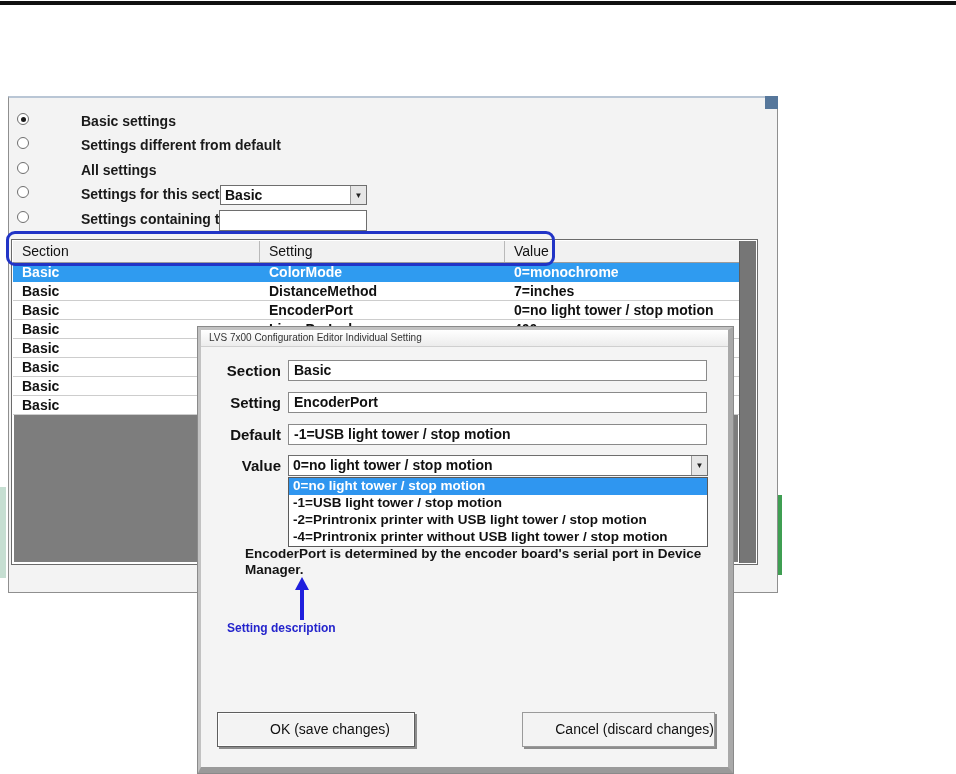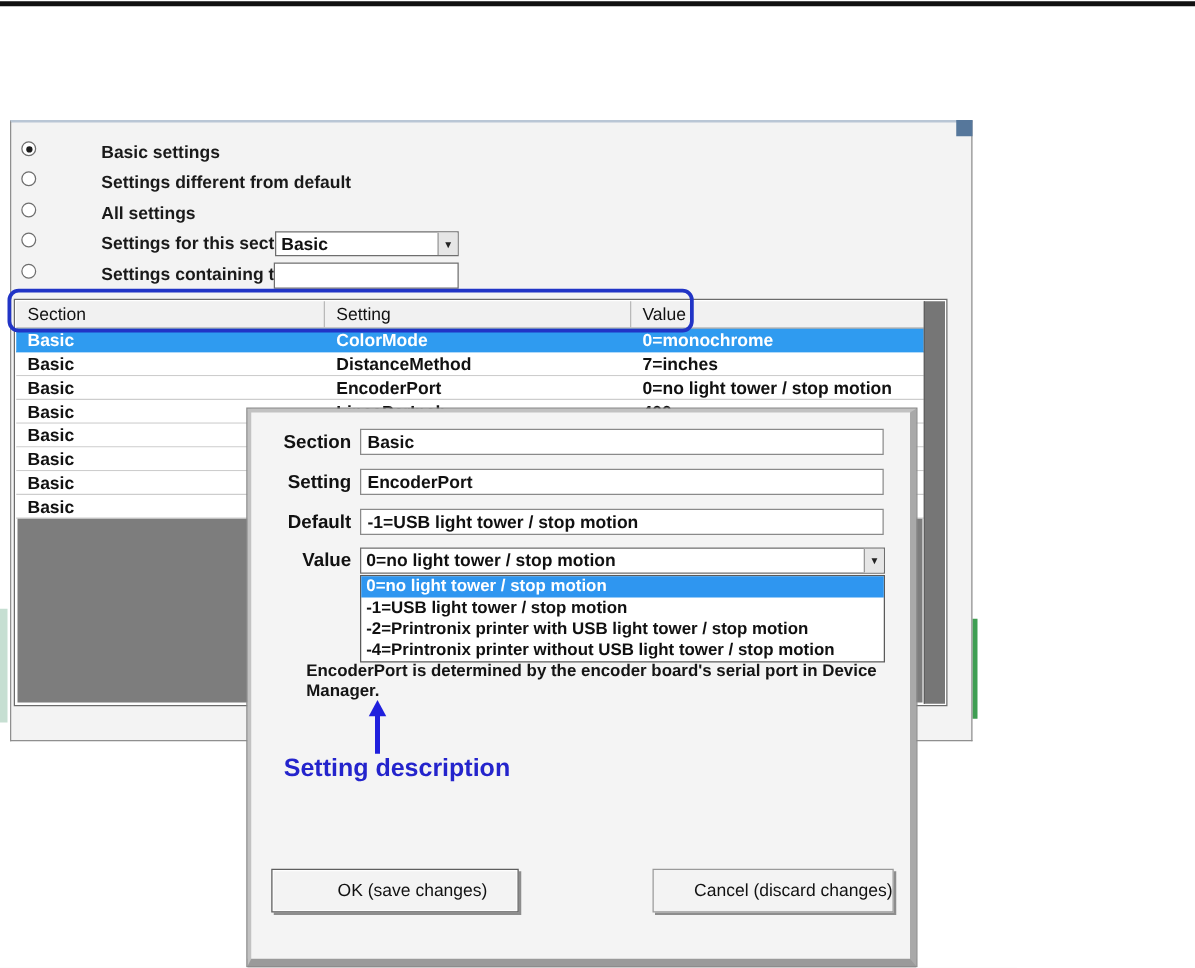--- a/index.html
+++ b/index.html
@@ -66,21 +66,21 @@
 
   .dd-list { position:absolute; left:87px; top:130px; width:420px; height:70px; background:#fff; border:1px solid #5a5a5a; z-index:2; }
   .dd-item { height:17px; font-size:13.5px; font-weight:700; color:#111; line-height:16px; padding-left:4px; white-space:nowrap; overflow:hidden; }
   .dd-item.selected { background:#2f96f0; color:#fff; }
 
   .dlg-desc { position:absolute; left:4px; top:199px; width:520px; font-size:13.5px; font-weight:700; color:#141414; line-height:16px;padding-left:40px; }
 
   .ann-arrow-head { position:absolute; left:94px; top:230px; width:0; height:0;
                     border-left:7px solid transparent; border-right:7px solid transparent; border-bottom:13px solid #1f1fdd; }
   .ann-arrow-shaft { position:absolute; left:99px; top:242px; width:4px; height:31px; background:#1f1fdd; }
-  .ann-text { position:absolute; left:26px; top:274px; font-size:20px; font-weight:700; color:#2424cc; white-space:nowrap; }
+  .ann-text { position:absolute; left:26px; top:274px; font-size:12px; font-weight:700; color:#2424cc; white-space:nowrap; }
 
   .btn { position:absolute; top:365px; height:35px; background:#f3f3f3; text-align:center;
          font-size:14px; color:#111; line-height:33px; white-space:nowrap;padding-left:28px; }
   .btn-ok { left:16px; width:198px; border:1px solid #5e5e5e; box-shadow:inset 0 0 0 1px #fdfdfd, 2px 2px 0 #8d8d8d; }
   .btn-cancel { left:321px; width:193px; border:1px solid #9a9a9a; box-shadow:2px 2px 0 #8d8d8d;text-align:right; }
 </style>
 </head>
 <body>
 
 <div id="stage">
@@ -170,20 +170,21 @@
         </div>
       </div>
       <div class="table-empty"></div>
       <div class="vscroll"></div>
     </div>
   </div>
 
   <div class="header-callout"></div>
 
   <div class="dialog">
+    <div class="dlg-title">LVS 7x00 Configuration Editor Individual Setting</div>
     <div class="dlg-body">
 
       <div class="f-label" style="top:15px;">Section</div>
       <div class="f-input" style="top:13px;">Basic</div>
 
       <div class="f-label" style="top:47px;">Setting</div>
       <div class="f-input" style="top:45px;">EncoderPort</div>
 
       <div class="f-label" style="top:79px;">Default</div>
       <div class="f-input" style="top:77px;">-1=USB light tower / stop motion</div>

